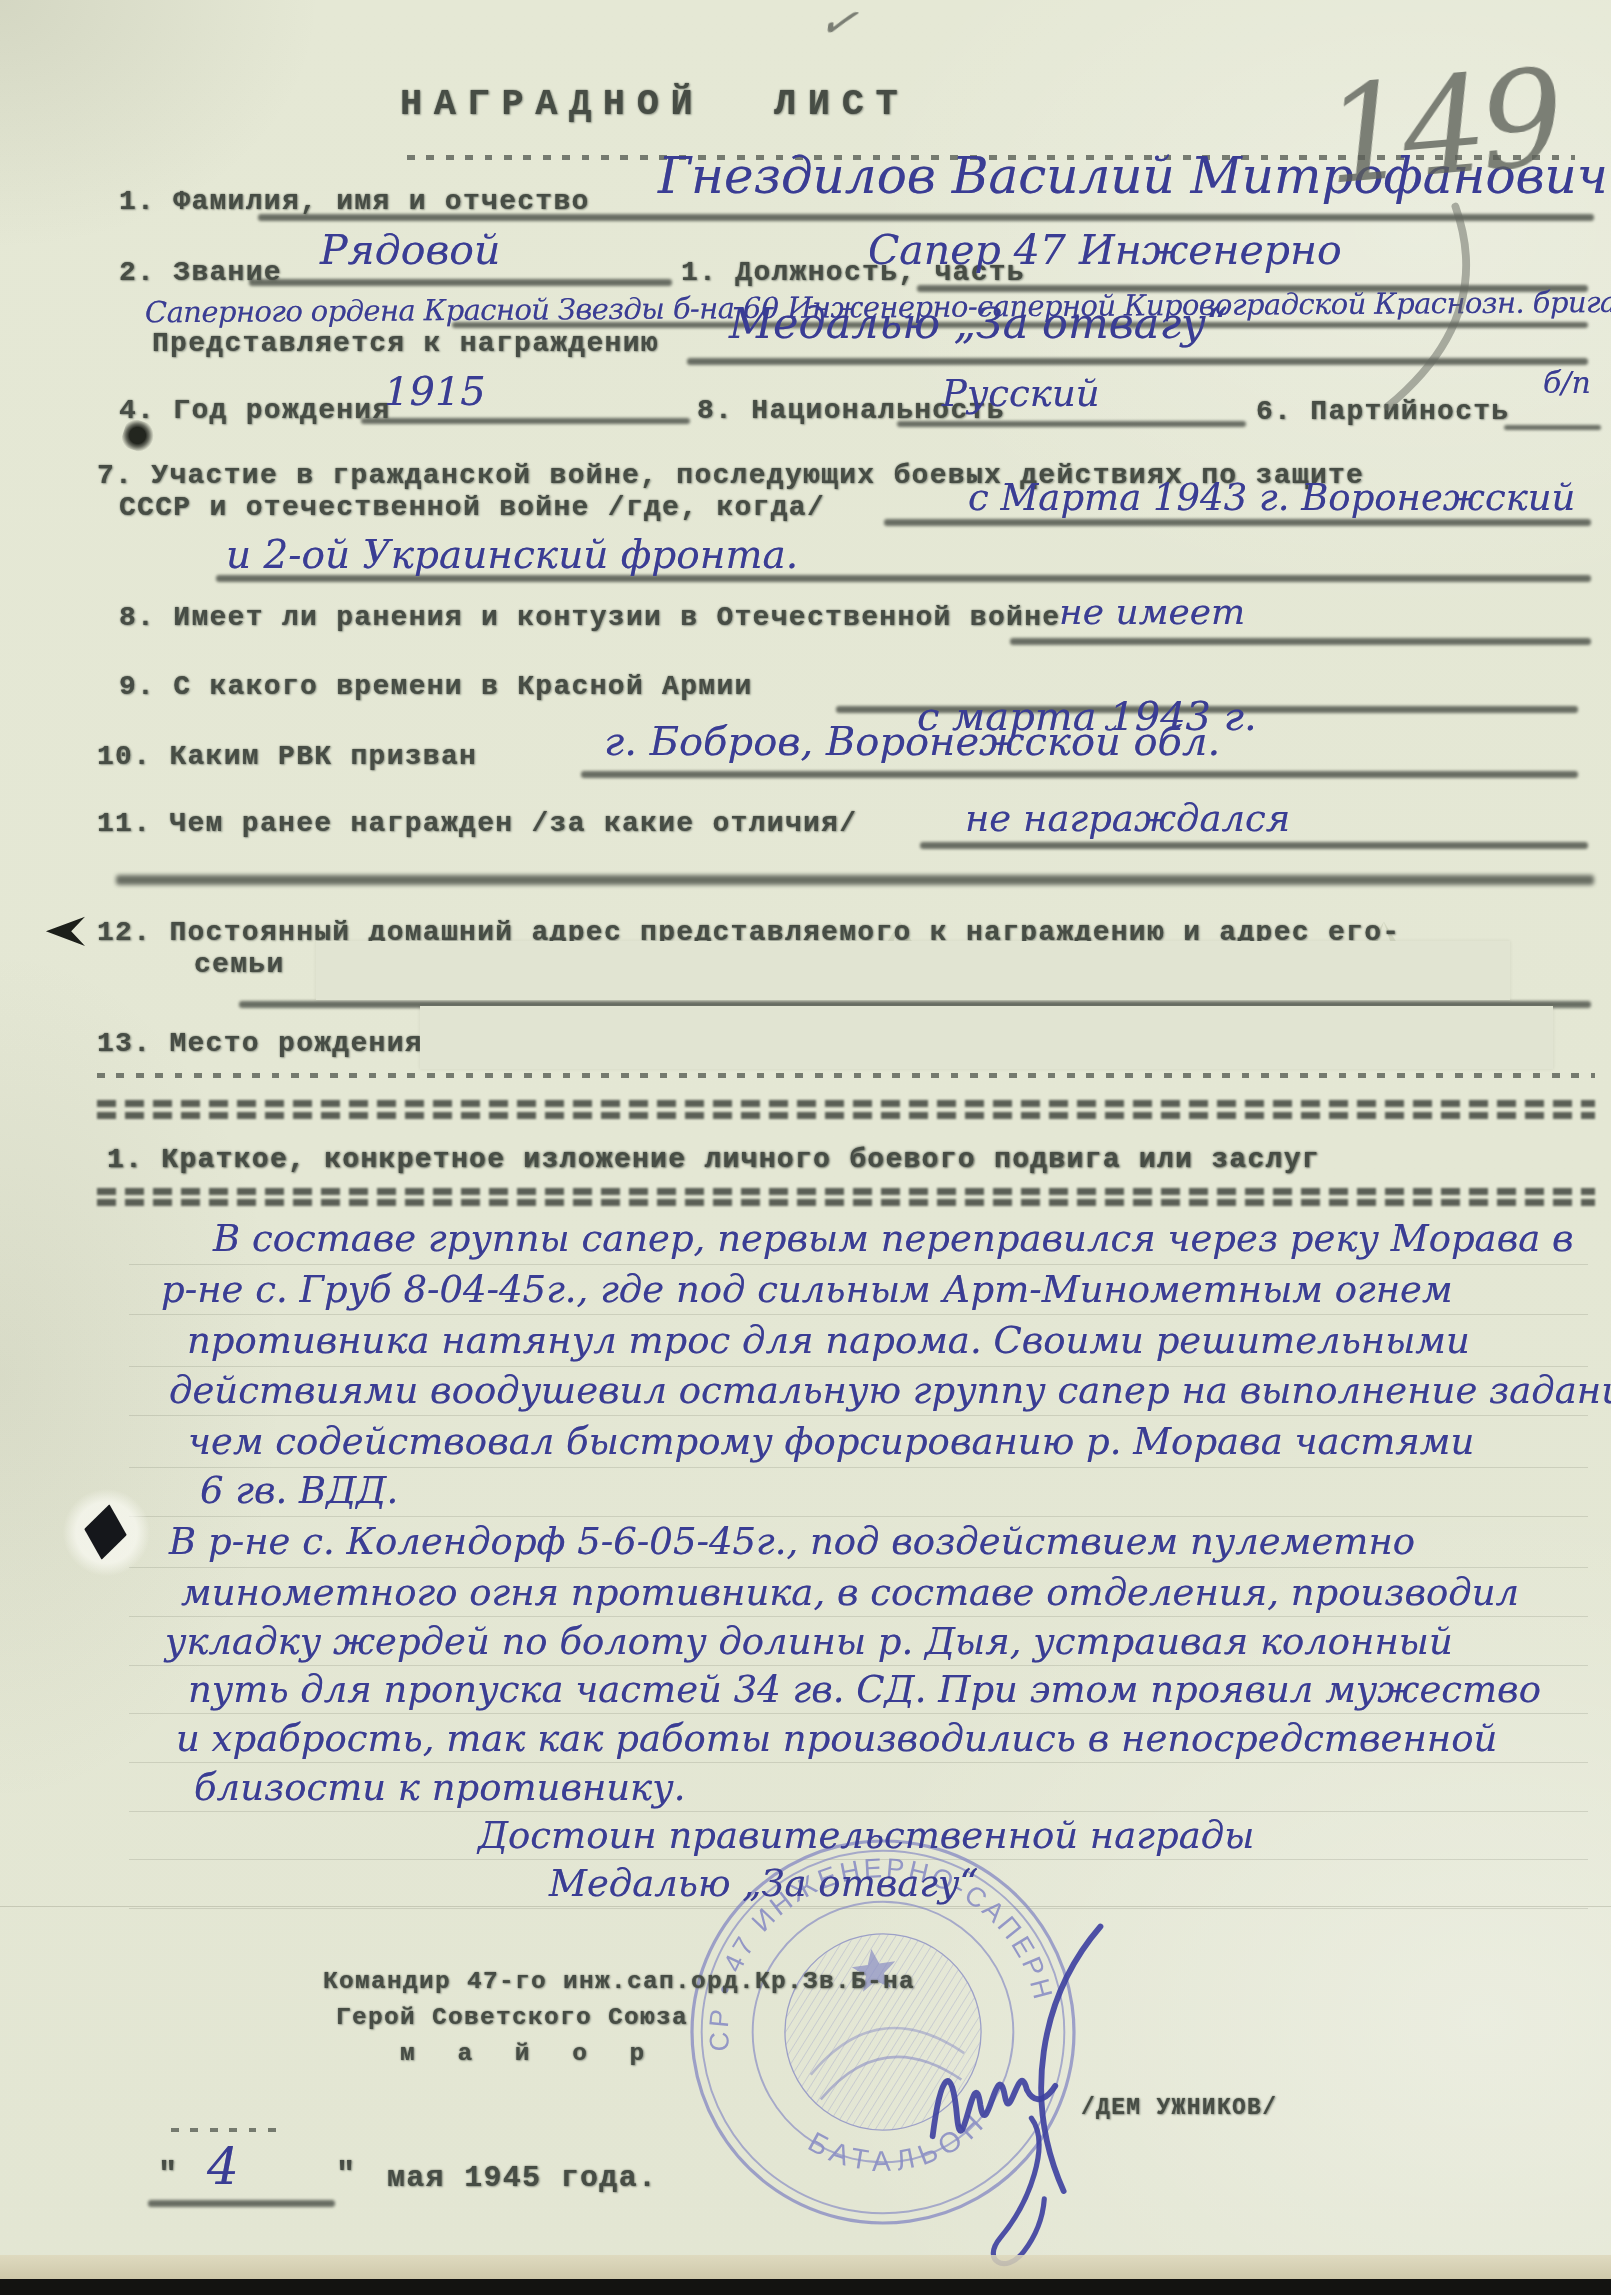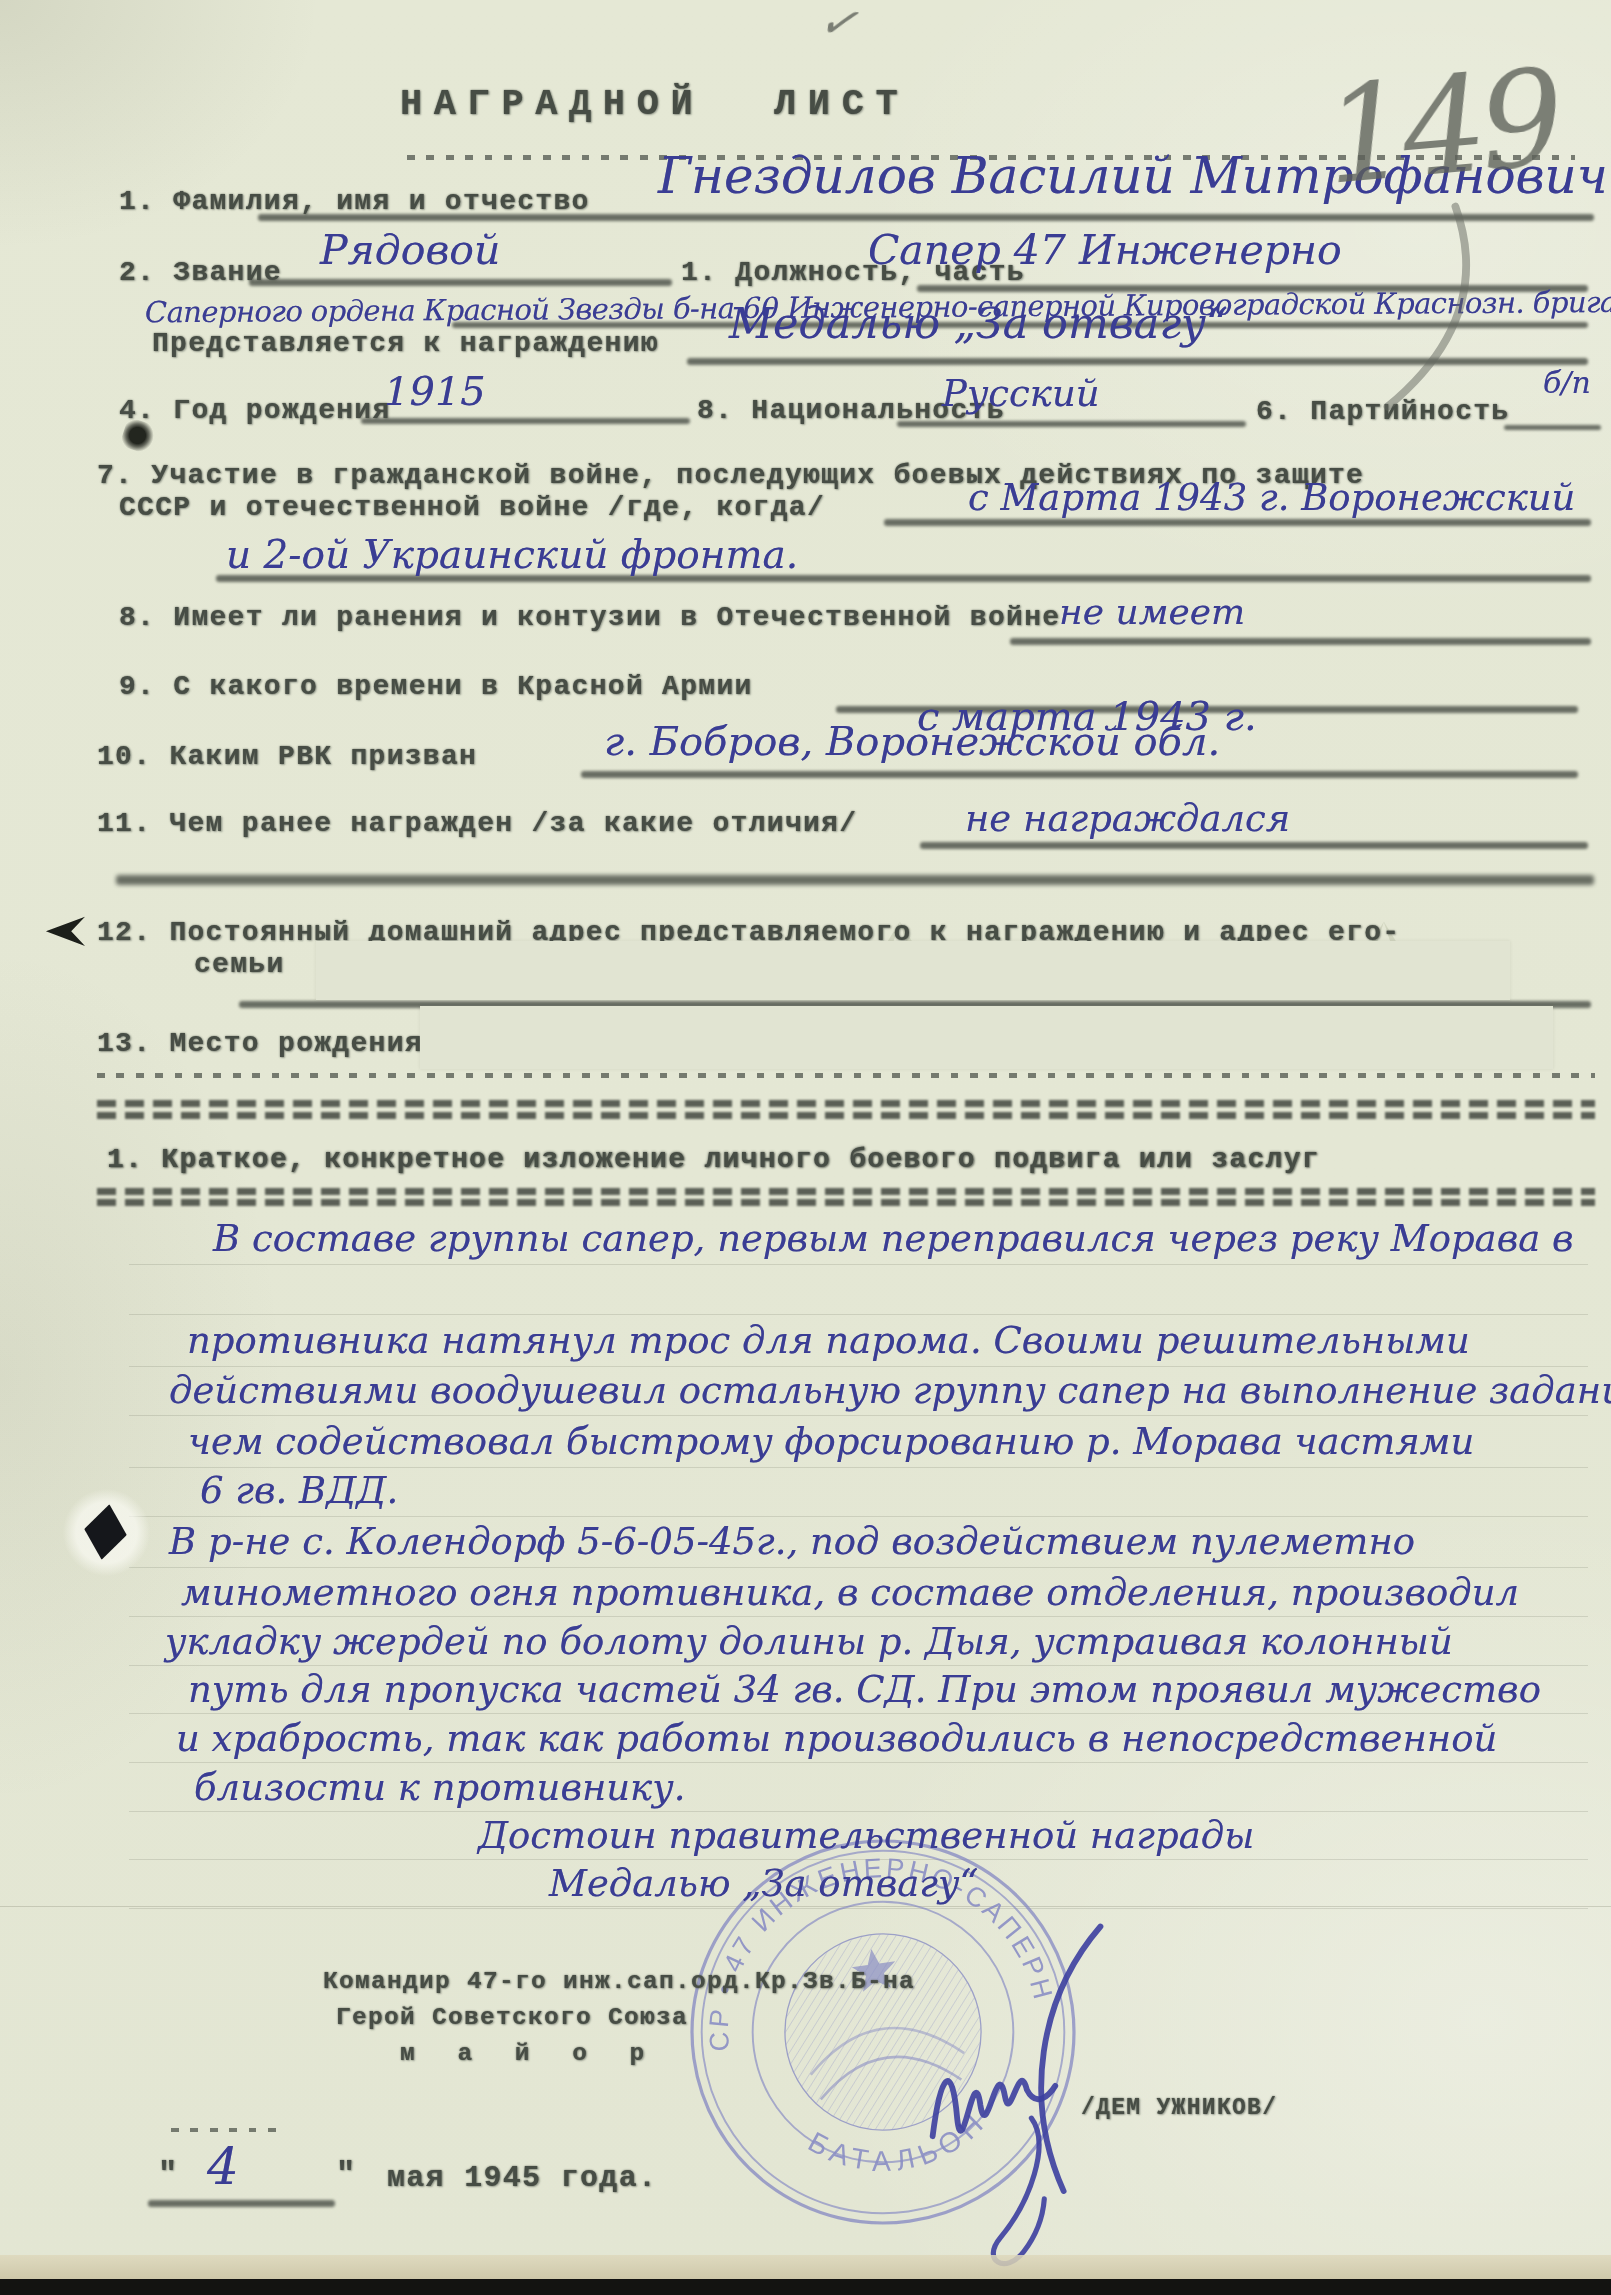--- a/index.html
+++ b/index.html
@@ -129,20 +129,21 @@
   <div class="guide" style="left:129px;top:1567px;width:1459px;"></div>
   <div class="guide" style="left:129px;top:1616px;width:1459px;"></div>
   <div class="guide" style="left:129px;top:1665px;width:1459px;"></div>
   <div class="guide" style="left:129px;top:1713px;width:1459px;"></div>
   <div class="guide" style="left:129px;top:1762px;width:1459px;"></div>
   <div class="guide" style="left:129px;top:1811px;width:1459px;"></div>
   <div class="guide" style="left:129px;top:1859px;width:1459px;"></div>
   <div class="guide" style="left:129px;top:1908px;width:1459px;"></div>
 
   <div class="hw" style="left:213px;top:1217px;font-size:37px;">В составе группы сапер, первым переправился через реку Морава в</div>
+  <div class="hw" style="left:161px;top:1268px;font-size:37px;">р-не с. Груб 8-04-45г., где под сильным Арт-Минометным огнем</div>
   <div class="hw" style="left:187px;top:1319px;font-size:37px;">противника натянул трос для парома. Своими решительными</div>
   <div class="hw" style="left:169px;top:1369px;font-size:37px;">действиями воодушевил остальную группу сапер на выполнение задания,</div>
   <div class="hw" style="left:188px;top:1420px;font-size:37px;">чем содействовал быстрому форсированию р. Морава частями</div>
   <div class="hw" style="left:200px;top:1469px;font-size:37px;">6 гв. ВДД.</div>
   <div class="hw" style="left:169px;top:1520px;font-size:37px;">В р-не с. Колендорф 5-6-05-45г., под воздействием пулеметно</div>
   <div class="hw" style="left:181px;top:1571px;font-size:37px;">минометного огня противника, в составе отделения, производил</div>
   <div class="hw" style="left:165px;top:1620px;font-size:37px;">укладку жердей по болоту долины р. Дыя, устраивая колонный</div>
   <div class="hw" style="left:188px;top:1668px;font-size:37px;">путь для пропуска частей 34 гв. СД. При этом проявил мужество</div>
   <div class="hw" style="left:176px;top:1717px;font-size:37px;">и храбрость, так как работы производились в непосредственной</div>
   <div class="hw" style="left:194px;top:1766px;font-size:37px;">близости к противнику.</div>

